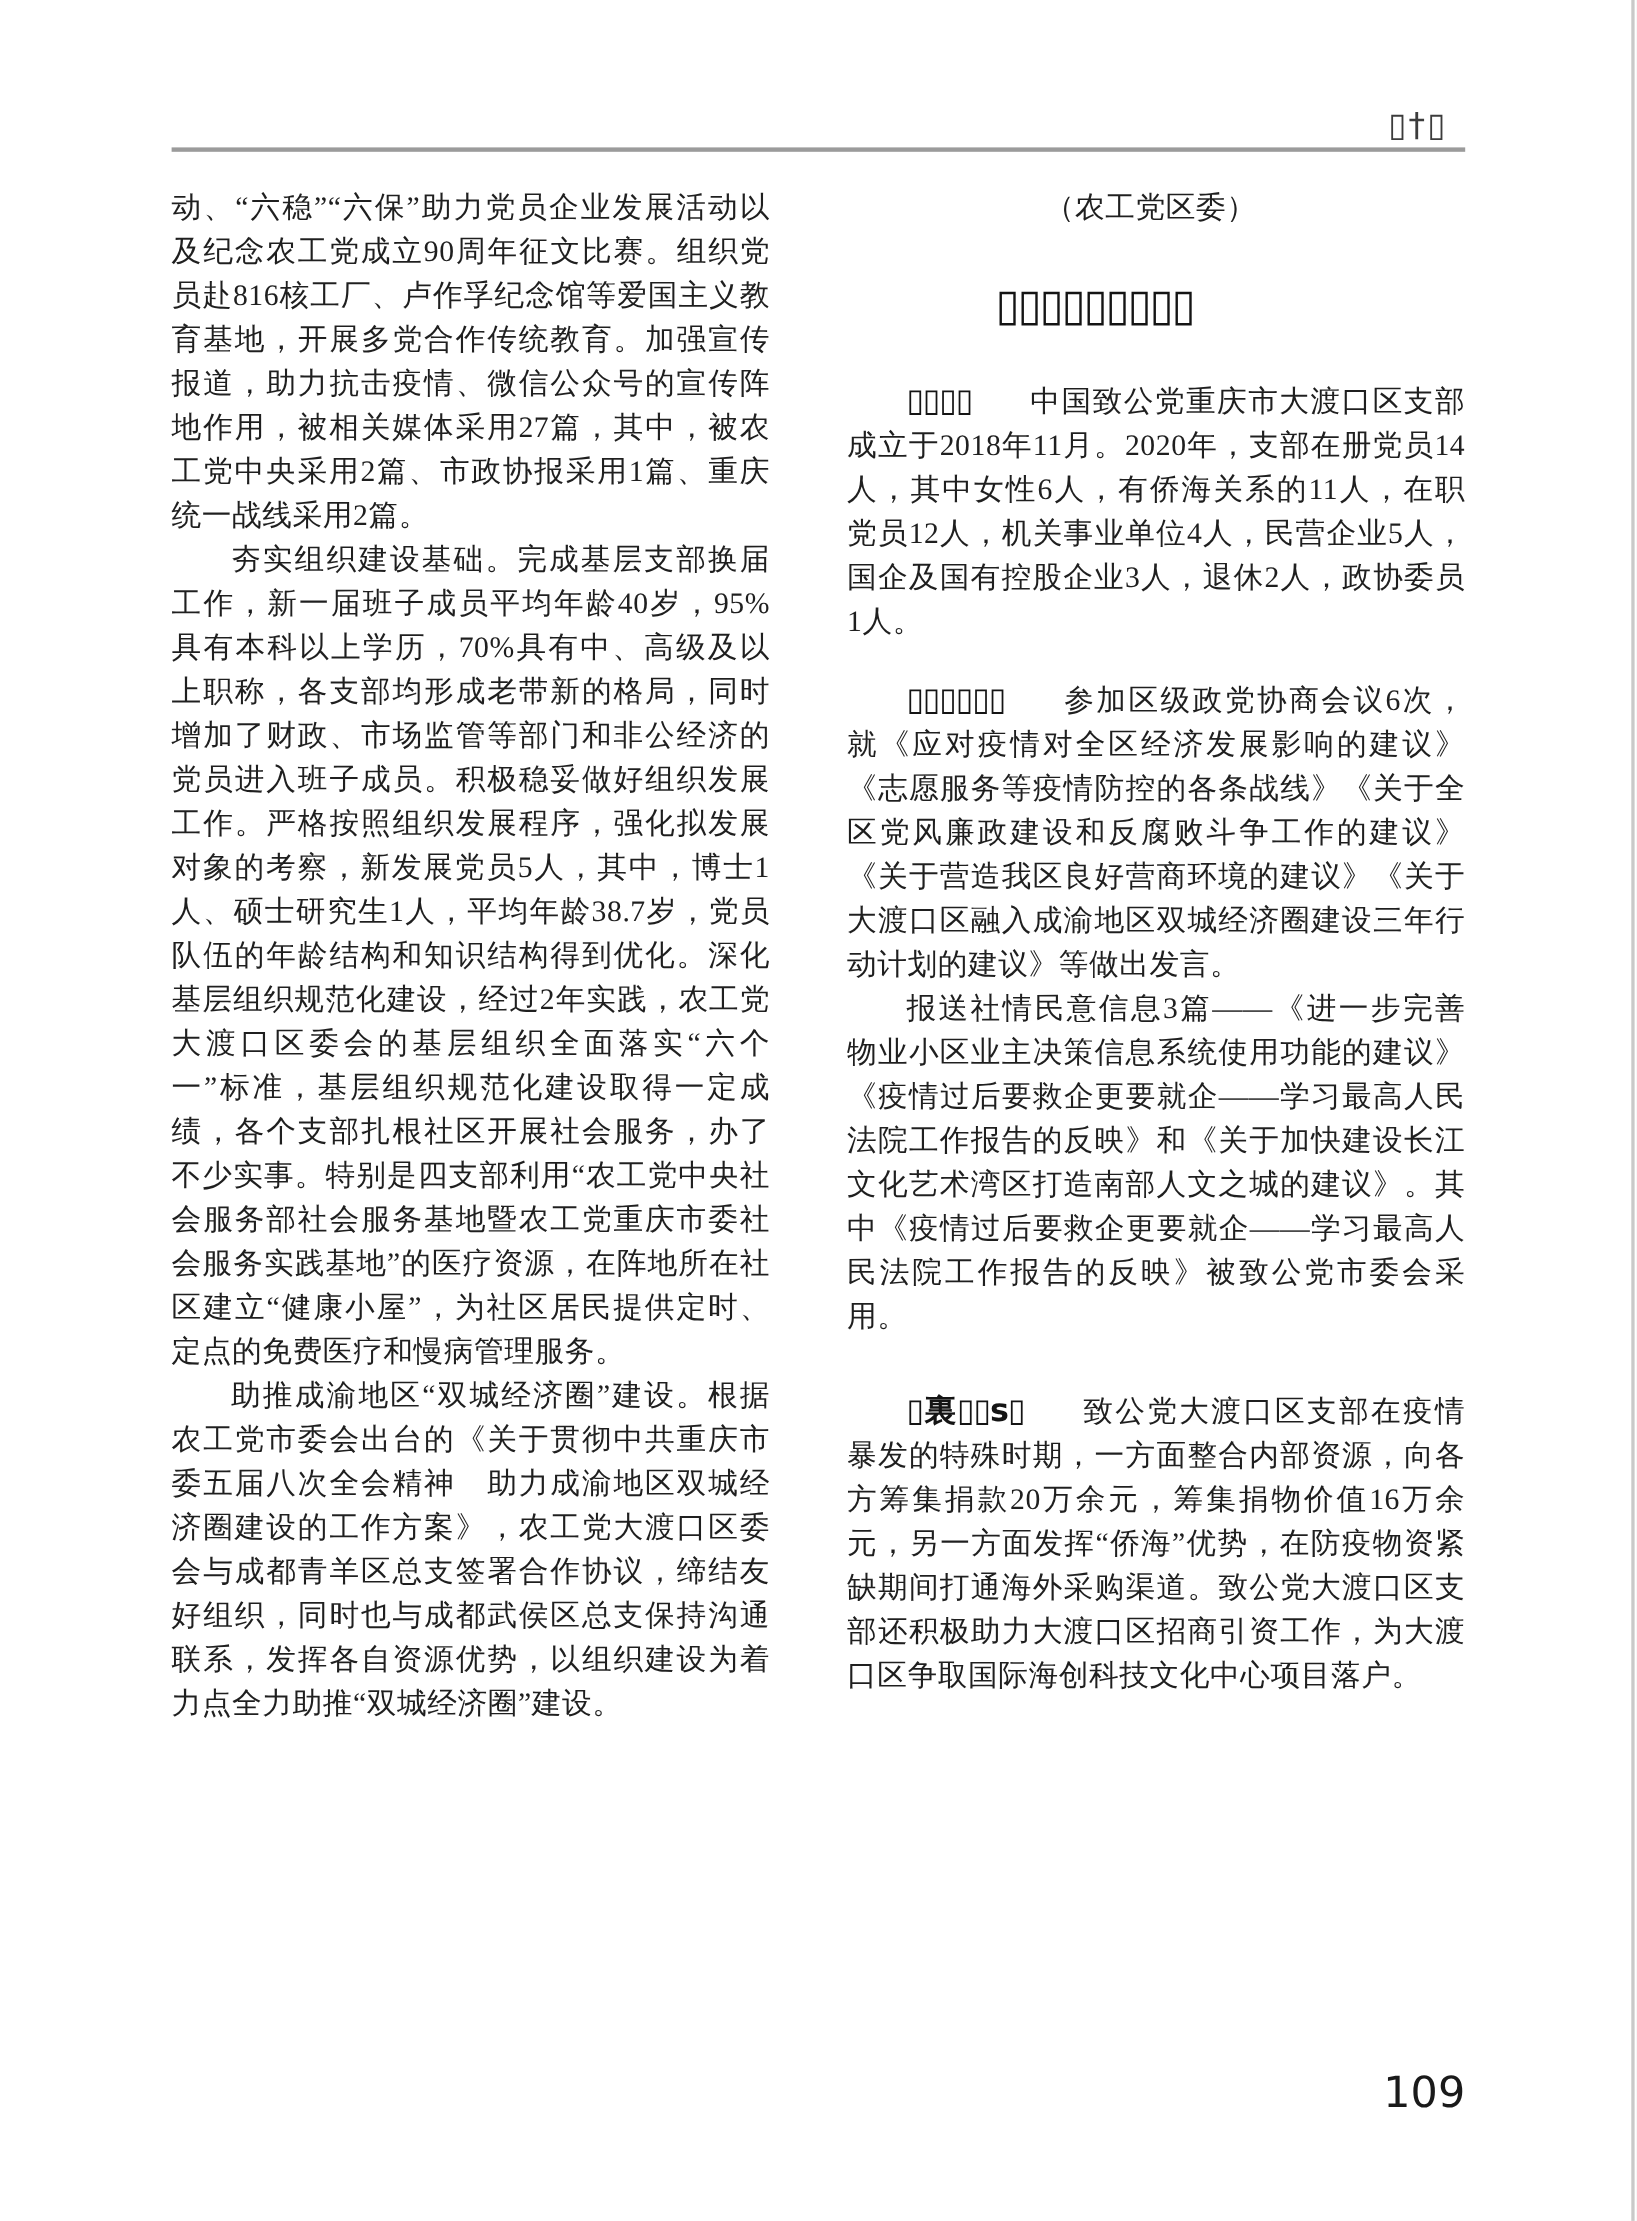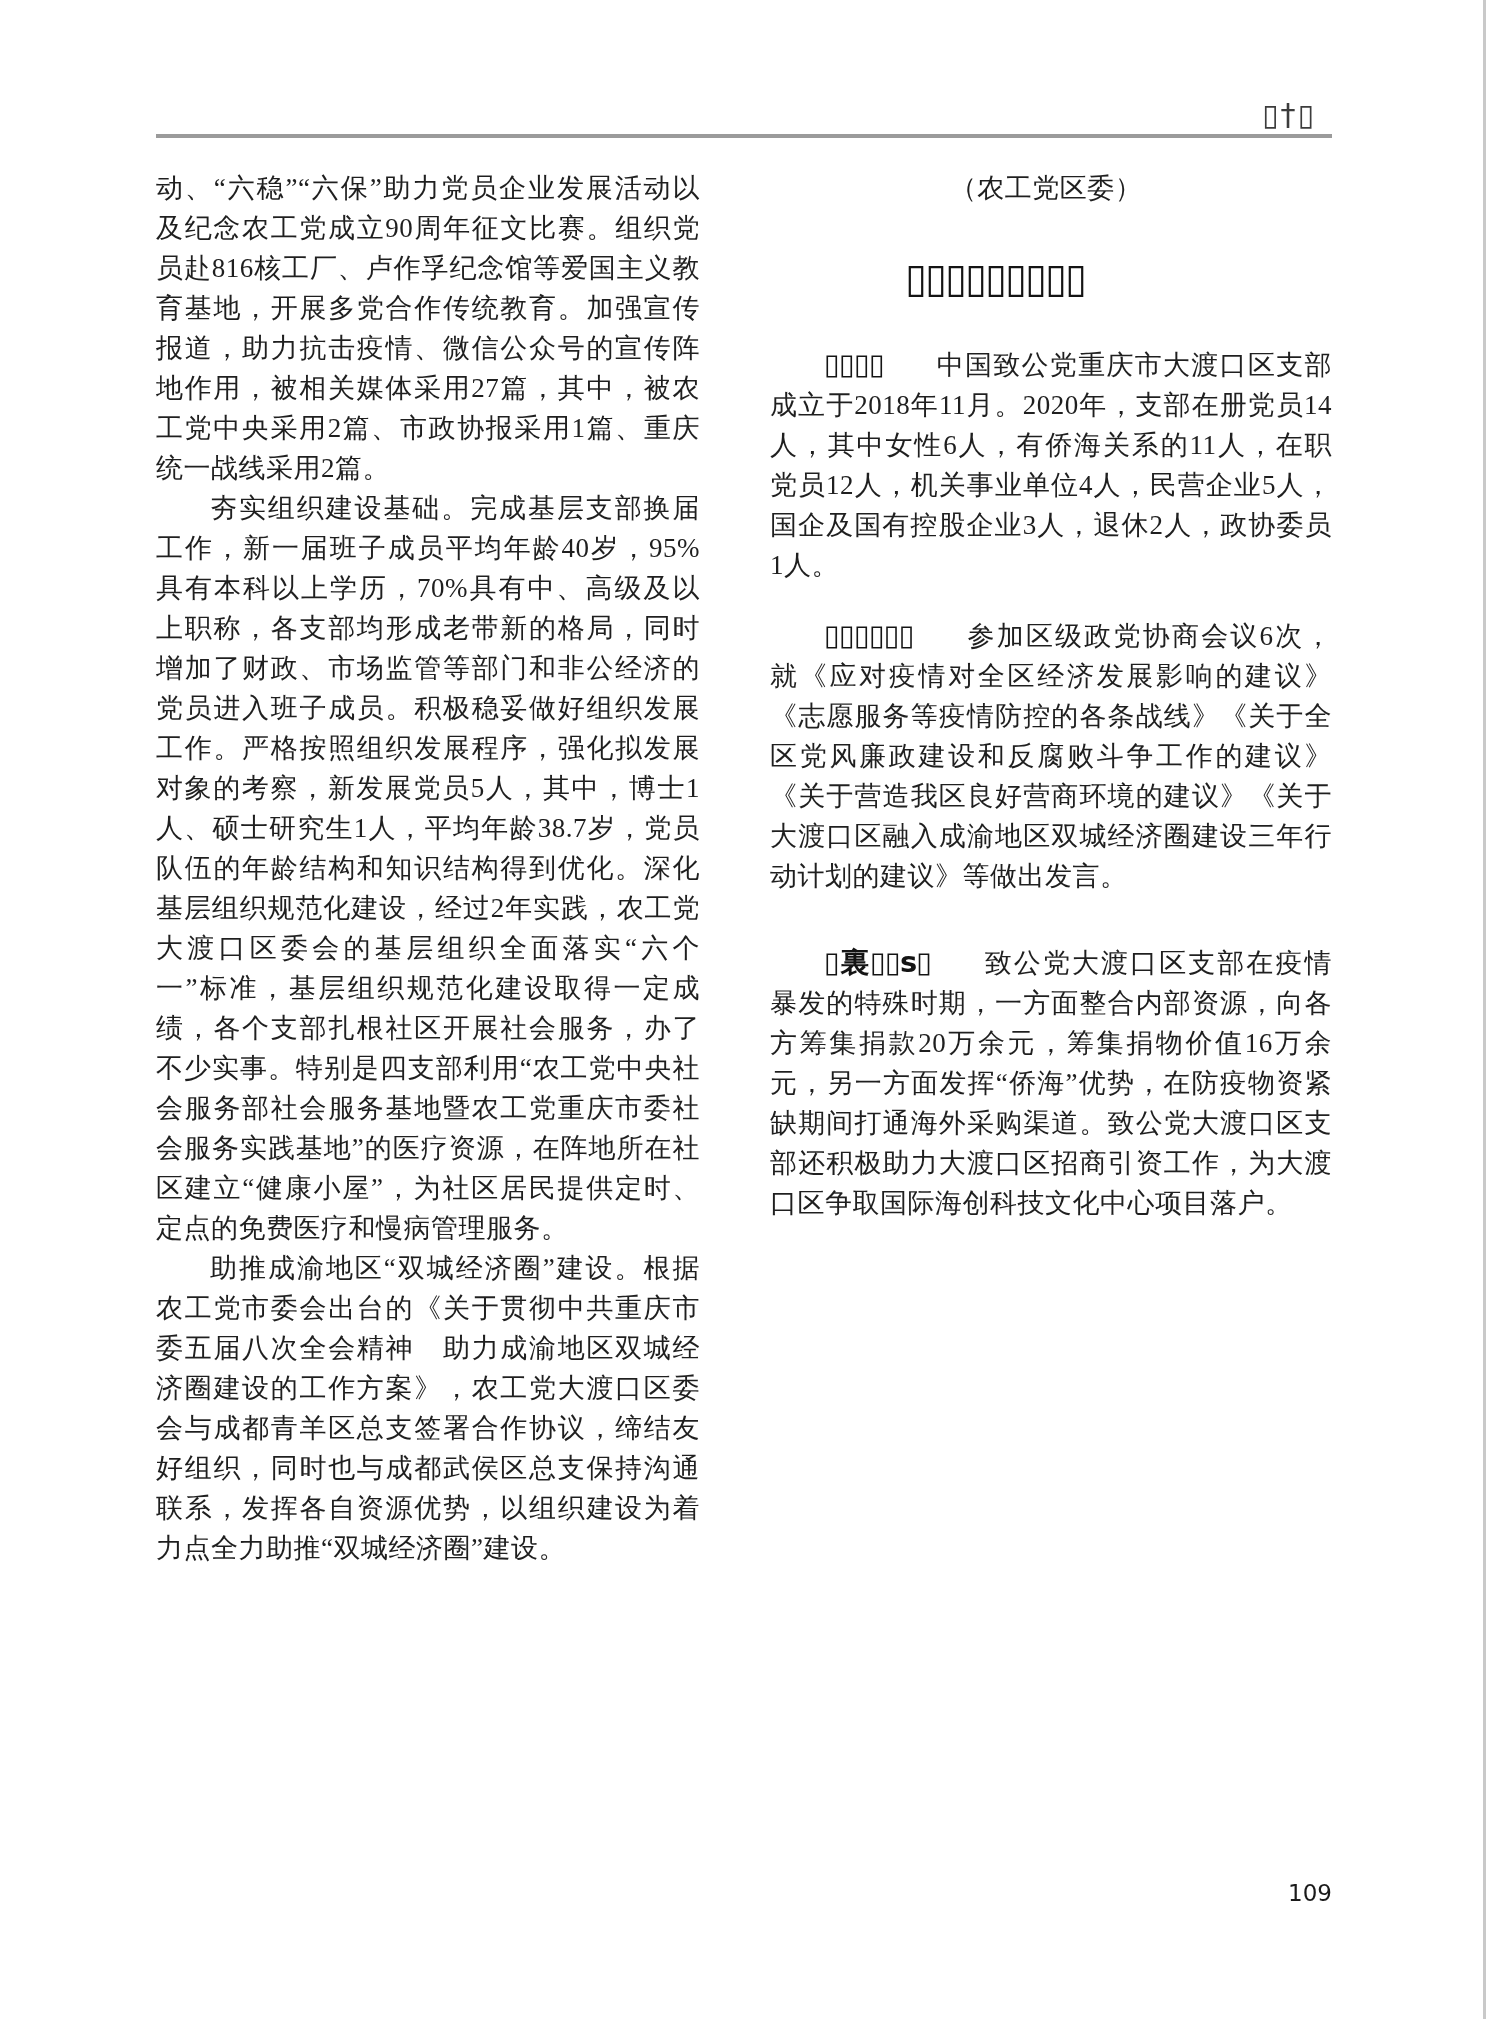--- a/index.html
+++ b/index.html
@@ -56,21 +56,21 @@
     font-weight:bold;
     font-size:29px;
     letter-spacing:-1px;
     margin-right:52px;
     color:#141414;
   }
   .page-number{
     position:absolute;left:156px;top:1880px;width:1176px;
     text-align:right;
     font-family:"DejaVu Sans",sans-serif;
-    font-size:23px;color:#1a1a1a;
+    font-size:39px;color:#1a1a1a;
   }
 </style>
 </head>
 <body>
 
 <div class="page">
 
   <div class="running-head">▯†▯</div>
 
   <div class="head-rule"></div>
@@ -90,20 +90,21 @@
       <h2 class="section-heading">▯▯▯▯▯▯▯▯▯</h2>
 
       <p>
         <span class="runin">▯▯▯▯</span><span>中国致公党重庆市大渡口区支部成立于2018年11月。2020年，支部在册党员14人，其中女性6人，有侨海关系的11人，在职党员12人，机关事业单位4人，民营企业5人，国企及国有控股企业3人，退休2人，政协委员1人。</span>
       </p>
 
       <p class="gap-md">
         <span class="runin">▯▯▯▯▯▯</span><span>参加区级政党协商会议6次，就《应对疫情对全区经济发展影响的建议》《志愿服务等疫情防控的各条战线》《关于全区党风廉政建设和反腐败斗争工作的建议》《关于营造我区良好营商环境的建议》《关于大渡口区融入成渝地区双城经济圈建设三年行动计划的建议》等做出发言。</span>
       </p>
 
+      <p>报送社情民意信息3篇——《进一步完善物业小区业主决策信息系统使用功能的建议》《疫情过后要救企更要就企——学习最高人民法院工作报告的反映》和《关于加快建设长江文化艺术湾区打造南部人文之城的建议》。其中《疫情过后要救企更要就企——学习最高人民法院工作报告的反映》被致公党市委会采用。</p>
 
       <p class="gap-lg">
         <span class="runin">▯裏▯▯ѕ▯</span><span>致公党大渡口区支部在疫情暴发的特殊时期，一方面整合内部资源，向各方筹集捐款20万余元，筹集捐物价值16万余元，另一方面发挥“侨海”优势，在防疫物资紧缺期间打通海外采购渠道。致公党大渡口区支部还积极助力大渡口区招商引资工作，为大渡口区争取国际海创科技文化中心项目落户。</span>
       </p>
     </div>
 
   </div>
 
   <div class="page-number">109</div>
 

